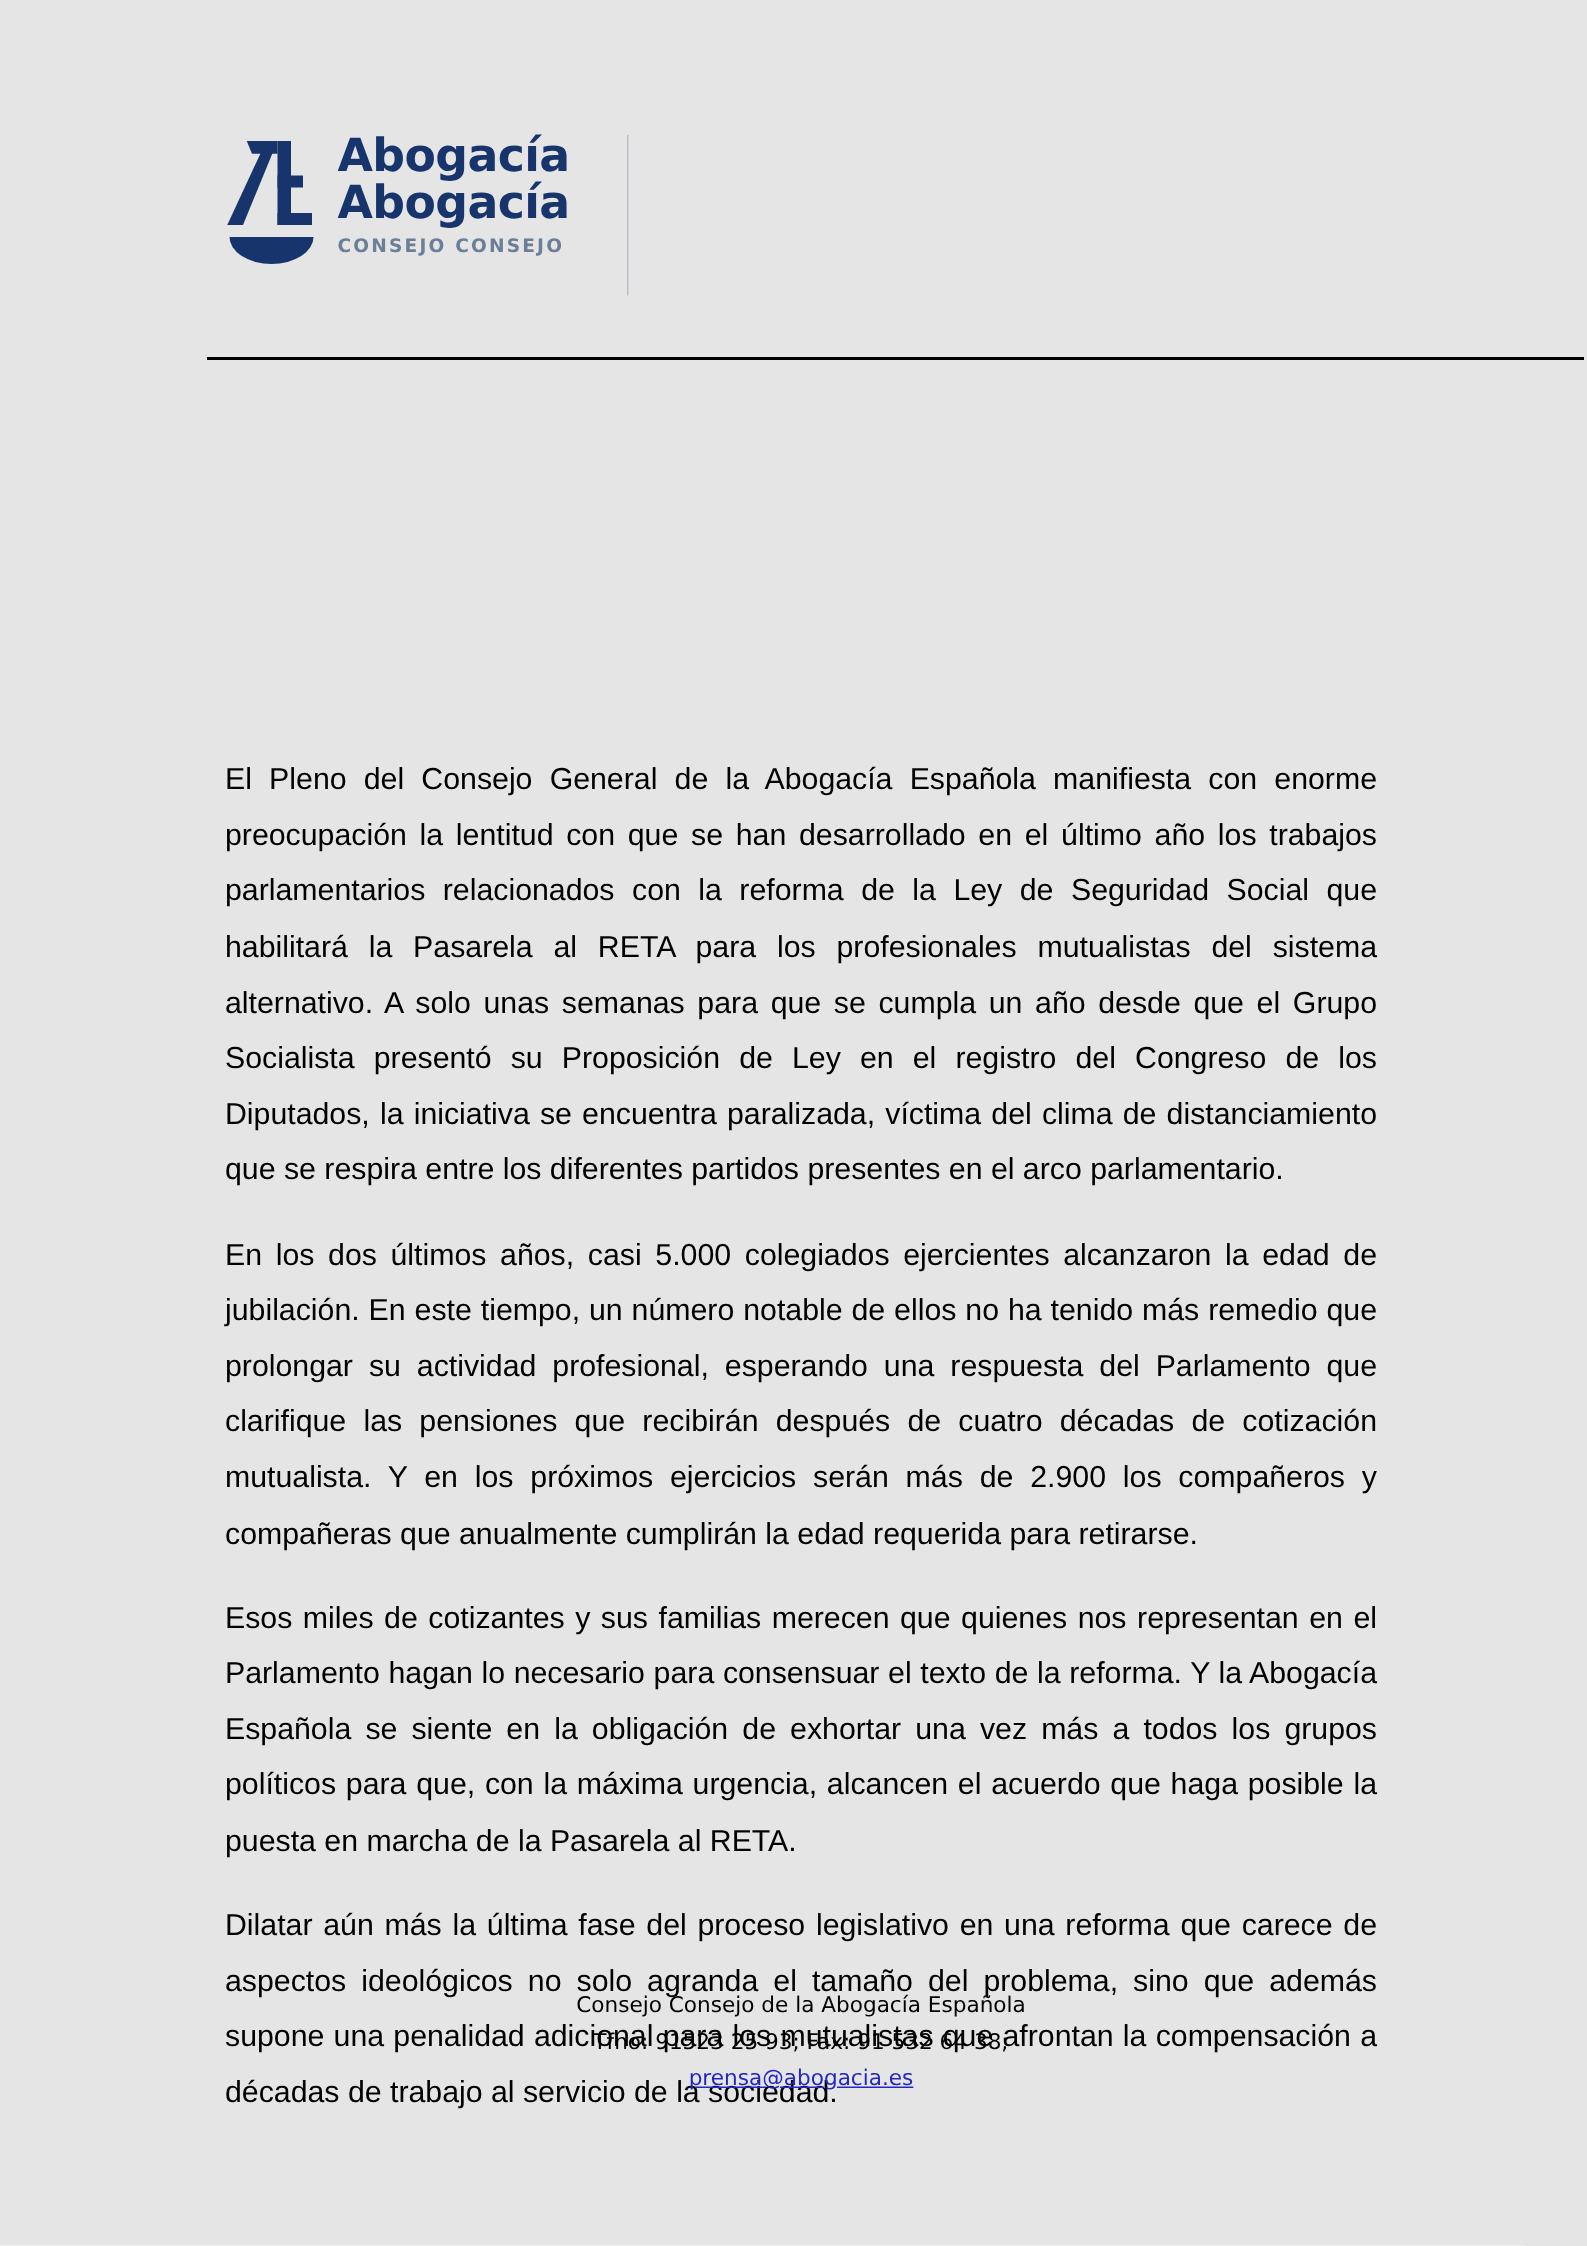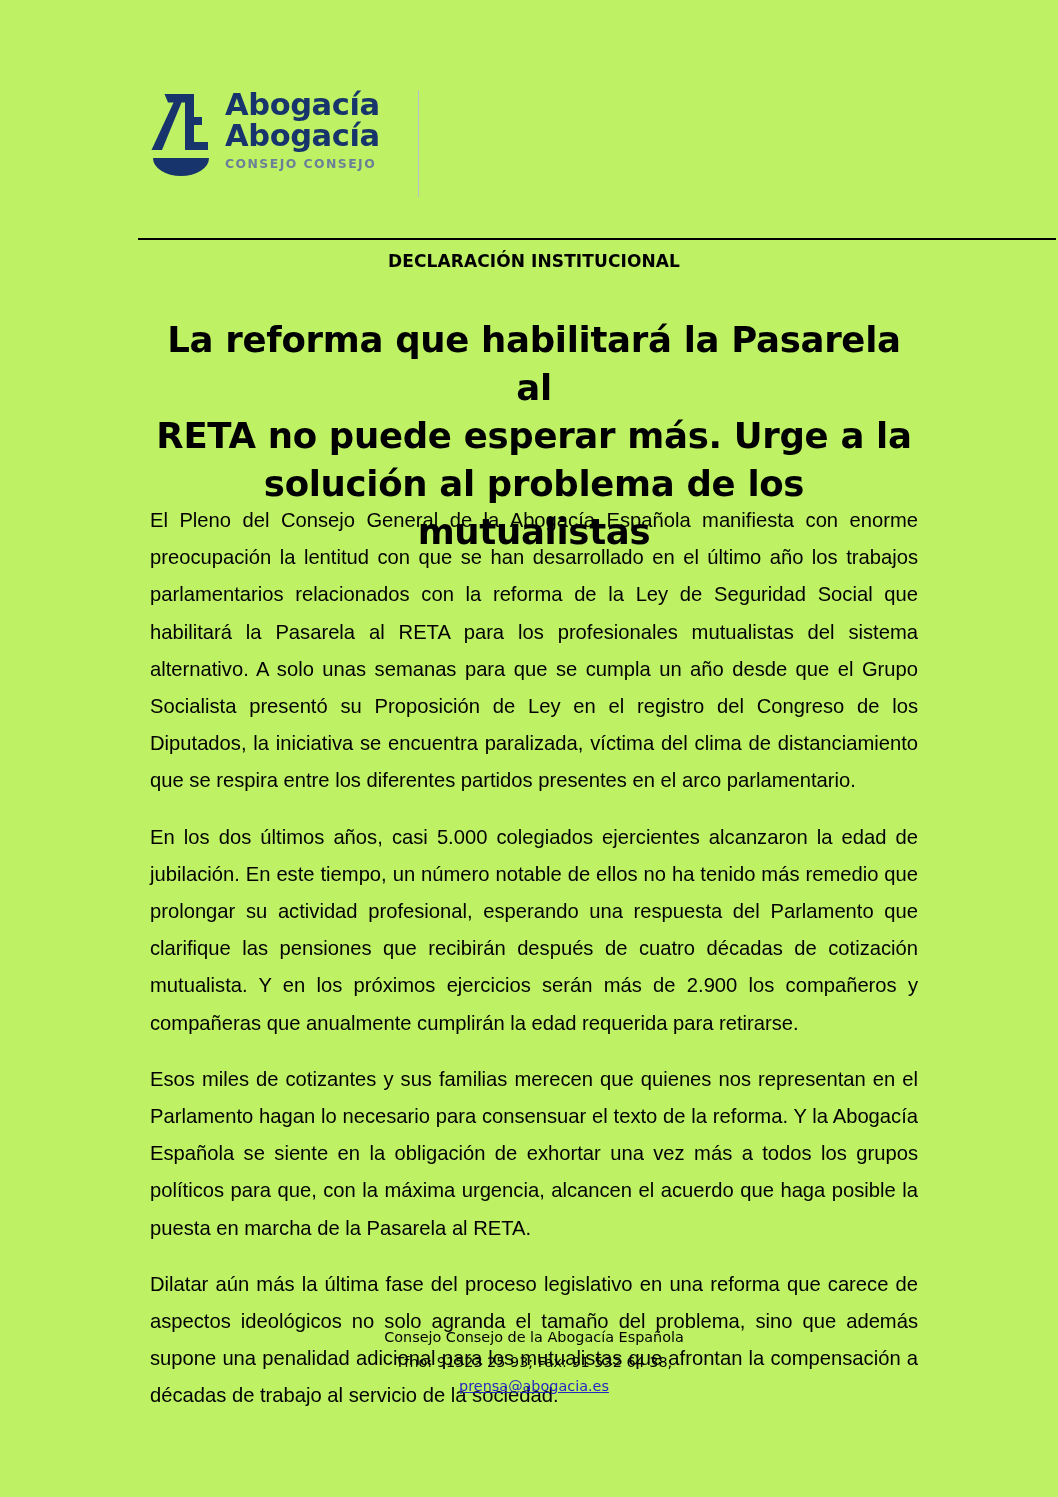--- a/index.html
+++ b/index.html
@@ -14,21 +14,21 @@
     position: relative;
     font-family: "Liberation Sans", sans-serif;
     color: #000000;
     overflow: hidden;
   }
 
   .page {
     position: relative;
     width: 1058px;
     height: 1497px;
-    background: #bef264;
+    background: #e5e5e5;
   }
 
   
   .letterhead {
     position: absolute;
     left: 150px;
     top: 88px;
     display: flex;
     align-items: flex-start;
     height: 112px;
@@ -181,27 +181,21 @@
         <div class="logo-word-line">Abogacía</div>
         <div class="logo-word-line">Abogacía</div>
         <div class="logo-sub">CONSEJO CONSEJO</div>
       </div>
     </div>
     <div class="logo-divider"></div>
   </div>
 
   <div class="header-rule"></div>
 
-  <div class="kicker">DECLARACIÓN INSTITUCIONAL</div>
-
-  <h1 class="doc-title">
-    <span class="tline">La reforma que habilitará la Pasarela al</span>
-    <span class="tline">RETA no puede esperar más. Urge a la</span>
-    <span class="tline">solución al problema de los mutualistas</span>
-  </h1>
+
 
   <div class="body-copy">
     <p>El Pleno del Consejo General de la Abogacía Española manifiesta con enorme preocupación la lentitud con que se han desarrollado en el último año los trabajos parlamentarios relacionados con la reforma de la Ley de Seguridad Social que habilitará la Pasarela al RETA para los profesionales mutualistas del sistema alternativo. A solo unas semanas para que se cumpla un año desde que el Grupo Socialista presentó su Proposición de Ley en el registro del Congreso de los Diputados, la iniciativa se encuentra paralizada, víctima del clima de distanciamiento que se respira entre los diferentes partidos presentes en el arco parlamentario.</p>
     <p>En los dos últimos años, casi 5.000 colegiados ejercientes alcanzaron la edad de jubilación. En este tiempo, un número notable de ellos no ha tenido más remedio que prolongar su actividad profesional, esperando una respuesta del Parlamento que clarifique las pensiones que recibirán después de cuatro décadas de cotización mutualista. Y en los próximos ejercicios serán más de 2.900 los compañeros y compañeras que anualmente cumplirán la edad requerida para retirarse.</p>
     <p>Esos miles de cotizantes y sus familias merecen que quienes nos representan en el Parlamento hagan lo necesario para consensuar el texto de la reforma. Y la Abogacía Española se siente en la obligación de exhortar una vez más a todos los grupos políticos para que, con la máxima urgencia, alcancen el acuerdo que haga posible la puesta en marcha de la Pasarela al RETA.</p>
     <p>Dilatar aún más la última fase del proceso legislativo en una reforma que carece de aspectos ideológicos no solo agranda el tamaño del problema, sino que además supone una penalidad adicional para los mutualistas que afrontan la compensación a décadas de trabajo al servicio de la sociedad.</p>
   </div>
 
   <div class="doc-footer">
     <span class="fline">Consejo Consejo de la Abogacía Española</span>

